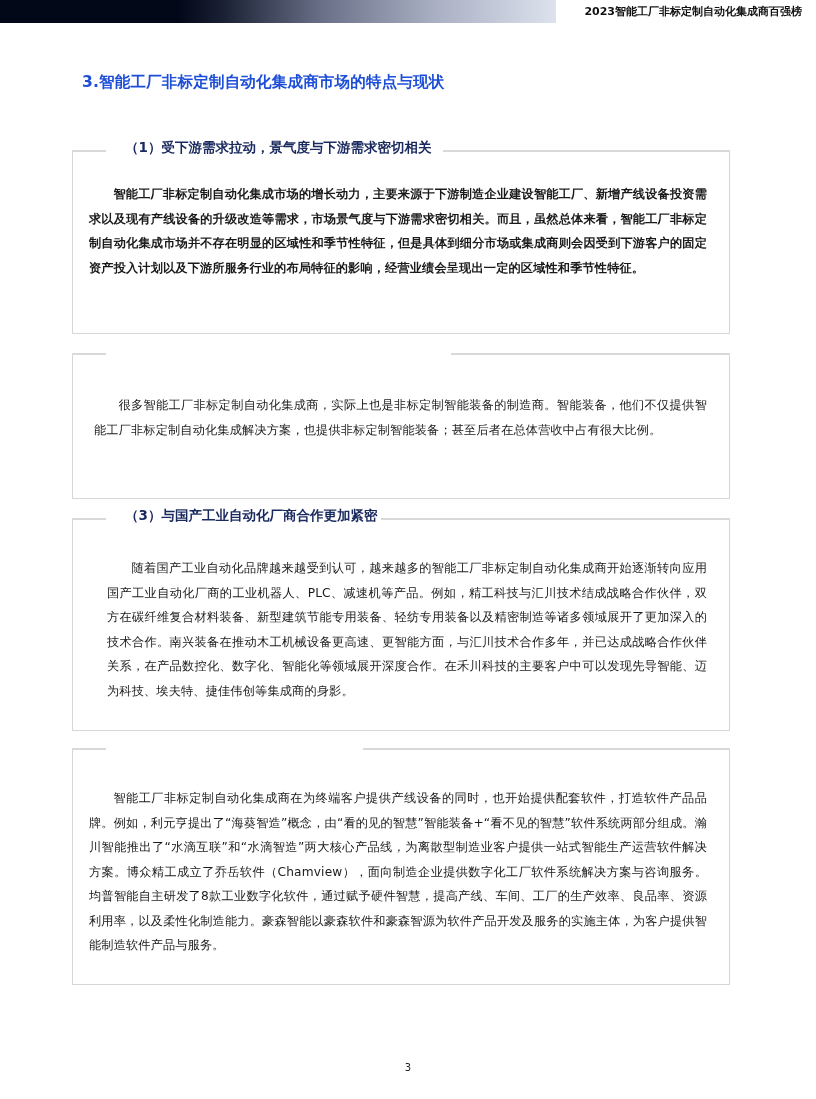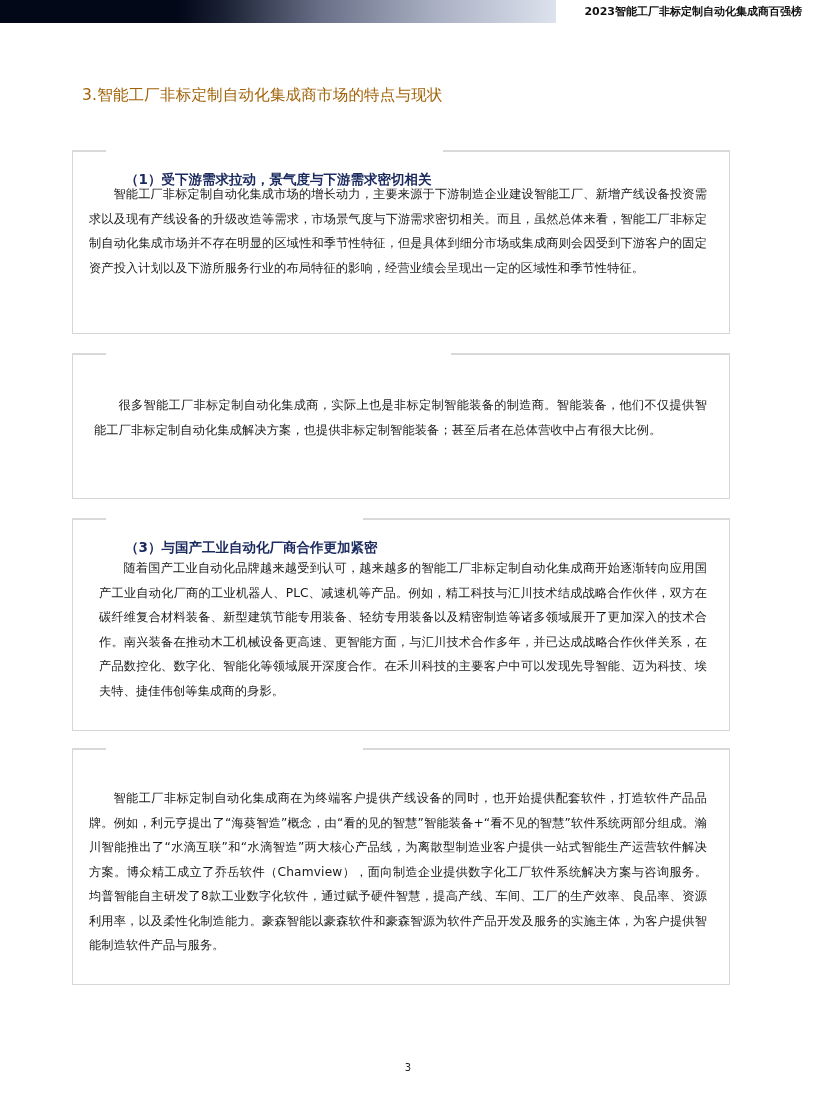--- a/index.html
+++ b/index.html
@@ -29,24 +29,24 @@
     top: 4px;
     font-size: 11px;
     font-weight: bold;
     color: #111111;
     letter-spacing: 0px;
     margin-left: 32px;
   }
   .section-title {
     position: absolute;
     left: 82px;
-    top: 85px;
+    top: 72px;
     font-size: 15.5px;
-    font-weight: normal;
-    color: #a16207;
+    font-weight: bold;
+    color: #1d4ed8;
     letter-spacing: 0.2px;
   }
   .card {
     position: absolute;
     left: 72px;
     width: 658px;
     border: 1px solid #d6d6d6;
     border-top: none;
     box-sizing: border-box;
   }
@@ -68,21 +68,20 @@
   .card-heading {
     position: absolute;
     left: 48px;
     top: -11px;
     font-size: 13.5px;
     font-weight: bold;
     color: #1b2a5e;
     white-space: nowrap;
     background: #ffffff;
     padding: 0 4px;
-    margin-top: 32px;
   }
   .card-body {
     position: absolute;
     left: 0;
     right: 0;
     font-size: 12.2px;
     line-height: 24.5px;
     color: #1a1a1a;
     text-align: justify;
     text-indent: 2em;
@@ -103,34 +102,34 @@
 
 <div class="header-bar"></div>
 <div class="header-title">2023智能工厂非标定制自动化集成商百强榜</div>
 
 <div class="section-title">3.智能工厂非标定制自动化集成商市场的特点与现状</div>
 
 <div class="card" style="top:150px; height:184px;">
   <div class="card-top-left"></div>
   <div class="card-top-right" style="left:370px;"></div>
   <div class="card-heading">（1）受下游需求拉动，景气度与下游需求密切相关</div>
-  <div class="card-body" style="top:32px; left:16px; right:22px;">智能工厂非标定制自动化集成市场的增长动力，主要来源于下游制造企业建设智能工厂、新增产线设备投资需求以及现有产线设备的升级改造等需求，市场景气度与下游需求密切相关。而且，虽然总体来看，智能工厂非标定制自动化集成市场并不存在明显的区域性和季节性特征，但是具体到细分市场或集成商则会因受到下游客户的固定资产投入计划以及下游所服务行业的布局特征的影响，经营业绩会呈现出一定的区域性和季节性特征。</div>
+  <div class="card-body" style="top:32px; left:16px; right:22px;font-weight:bold;">智能工厂非标定制自动化集成市场的增长动力，主要来源于下游制造企业建设智能工厂、新增产线设备投资需求以及现有产线设备的升级改造等需求，市场景气度与下游需求密切相关。而且，虽然总体来看，智能工厂非标定制自动化集成市场并不存在明显的区域性和季节性特征，但是具体到细分市场或集成商则会因受到下游客户的固定资产投入计划以及下游所服务行业的布局特征的影响，经营业绩会呈现出一定的区域性和季节性特征。</div>
 </div>
 
 <div class="card" style="top:353px; height:146px;">
   <div class="card-top-left"></div>
   <div class="card-top-right" style="left:378px;"></div>
   <div class="card-body" style="top:40px; left:21px; right:22px;">很多智能工厂非标定制自动化集成商，实际上也是非标定制智能装备的制造商。智能装备，他们不仅提供智能工厂非标定制自动化集成解决方案，也提供非标定制智能装备；甚至后者在总体营收中占有很大比例。</div>
 </div>
 
 <div class="card" style="top:518px; height:213px;">
   <div class="card-top-left"></div>
   <div class="card-top-right" style="left:290px;"></div>
   <div class="card-heading">（3）与国产工业自动化厂商合作更加紧密</div>
-  <div class="card-body" style="top:38px; left:26px; right:22px;">随着国产工业自动化品牌越来越受到认可，越来越多的智能工厂非标定制自动化集成商开始逐渐转向应用国产工业自动化厂商的工业机器人、PLC、减速机等产品。例如，精工科技与汇川技术结成战略合作伙伴，双方在碳纤维复合材料装备、新型建筑节能专用装备、轻纺专用装备以及精密制造等诸多领域展开了更加深入的技术合作。南兴装备在推动木工机械设备更高速、更智能方面，与汇川技术合作多年，并已达成战略合作伙伴关系，在产品数控化、数字化、智能化等领域展开深度合作。在禾川科技的主要客户中可以发现先导智能、迈为科技、埃夫特、捷佳伟创等集成商的身影。</div>
+  <div class="card-body" style="top:38px; left:34px; right:22px;">随着国产工业自动化品牌越来越受到认可，越来越多的智能工厂非标定制自动化集成商开始逐渐转向应用国产工业自动化厂商的工业机器人、PLC、减速机等产品。例如，精工科技与汇川技术结成战略合作伙伴，双方在碳纤维复合材料装备、新型建筑节能专用装备、轻纺专用装备以及精密制造等诸多领域展开了更加深入的技术合作。南兴装备在推动木工机械设备更高速、更智能方面，与汇川技术合作多年，并已达成战略合作伙伴关系，在产品数控化、数字化、智能化等领域展开深度合作。在禾川科技的主要客户中可以发现先导智能、迈为科技、埃夫特、捷佳伟创等集成商的身影。</div>
 </div>
 
 <div class="card" style="top:748px; height:237px;">
   <div class="card-top-left"></div>
   <div class="card-top-right" style="left:290px;"></div>
   <div class="card-body" style="top:38px; left:16px; right:22px;">智能工厂非标定制自动化集成商在为终端客户提供产线设备的同时，也开始提供配套软件，打造软件产品品牌。例如，利元亨提出了“海葵智造”概念，由“看的见的智慧”智能装备+“看不见的智慧”软件系统两部分组成。瀚川智能推出了“水滴互联”和“水滴智造”两大核心产品线，为离散型制造业客户提供一站式智能生产运营软件解决方案。博众精工成立了乔岳软件（Chamview），面向制造企业提供数字化工厂软件系统解决方案与咨询服务。均普智能自主研发了8款工业数字化软件，通过赋予硬件智慧，提高产线、车间、工厂的生产效率、良品率、资源利用率，以及柔性化制造能力。豪森智能以豪森软件和豪森智源为软件产品开发及服务的实施主体，为客户提供智能制造软件产品与服务。</div>
 </div>
 
 <div class="page-number">3</div>
 

